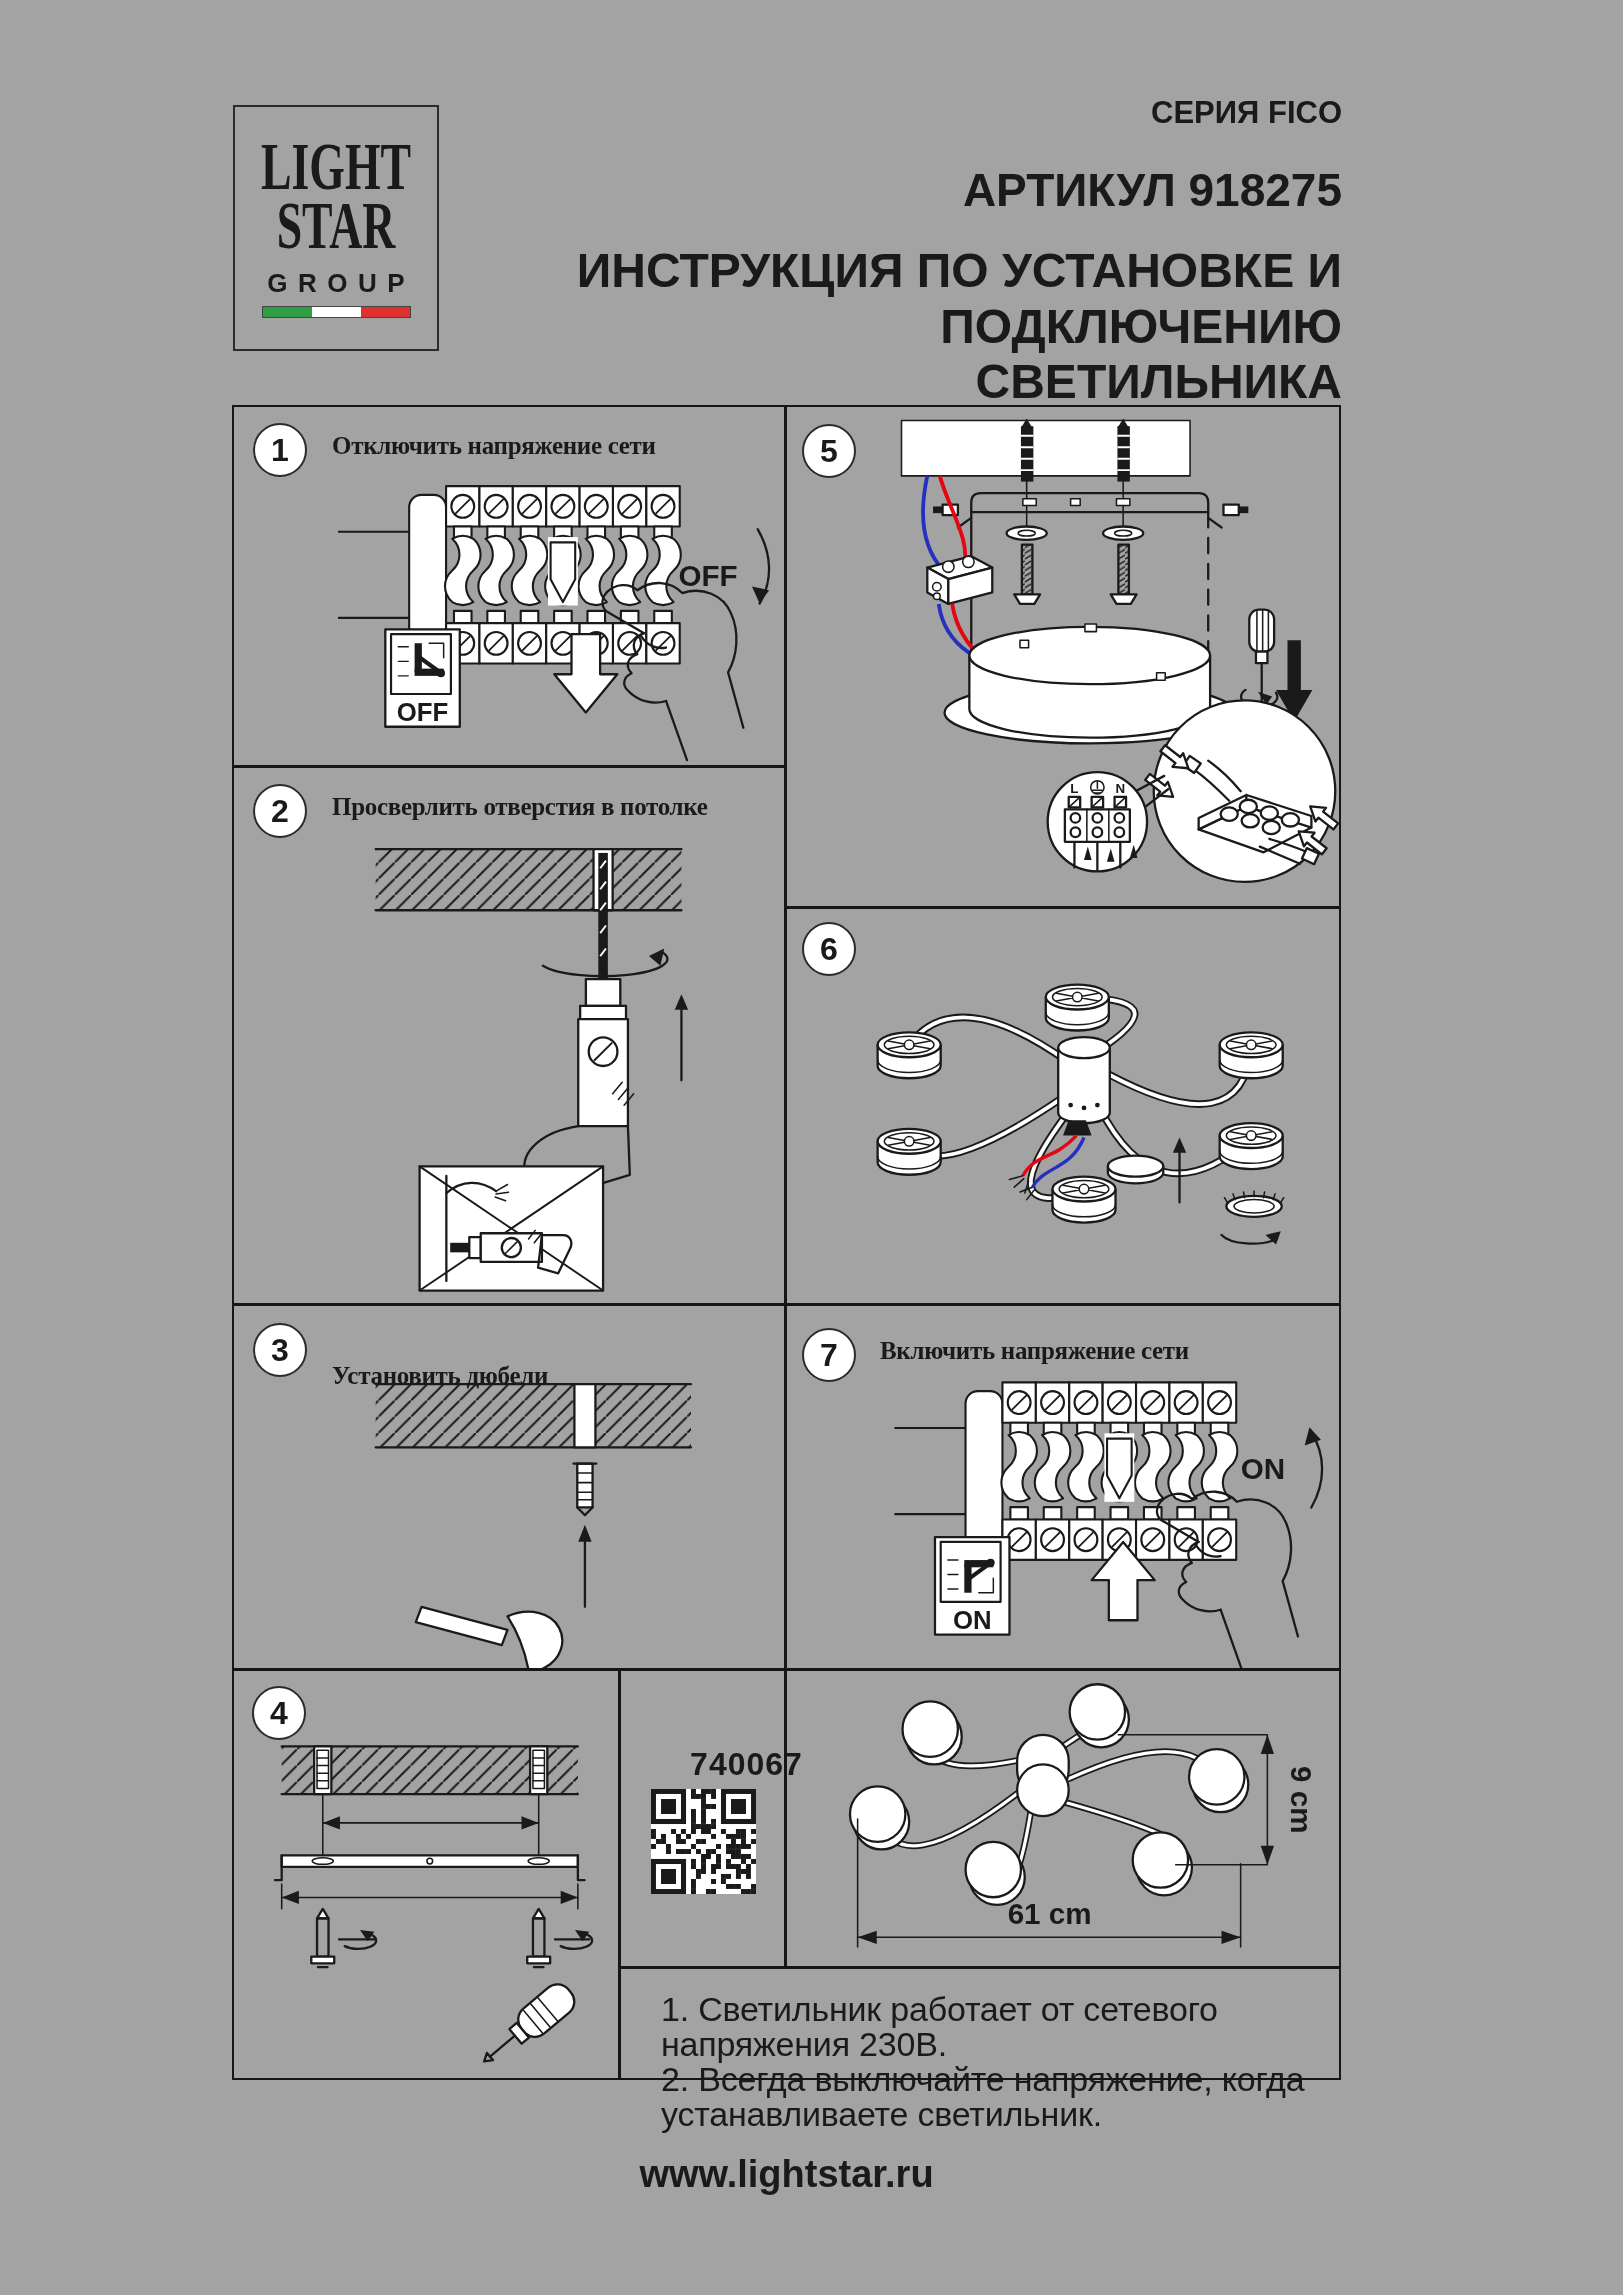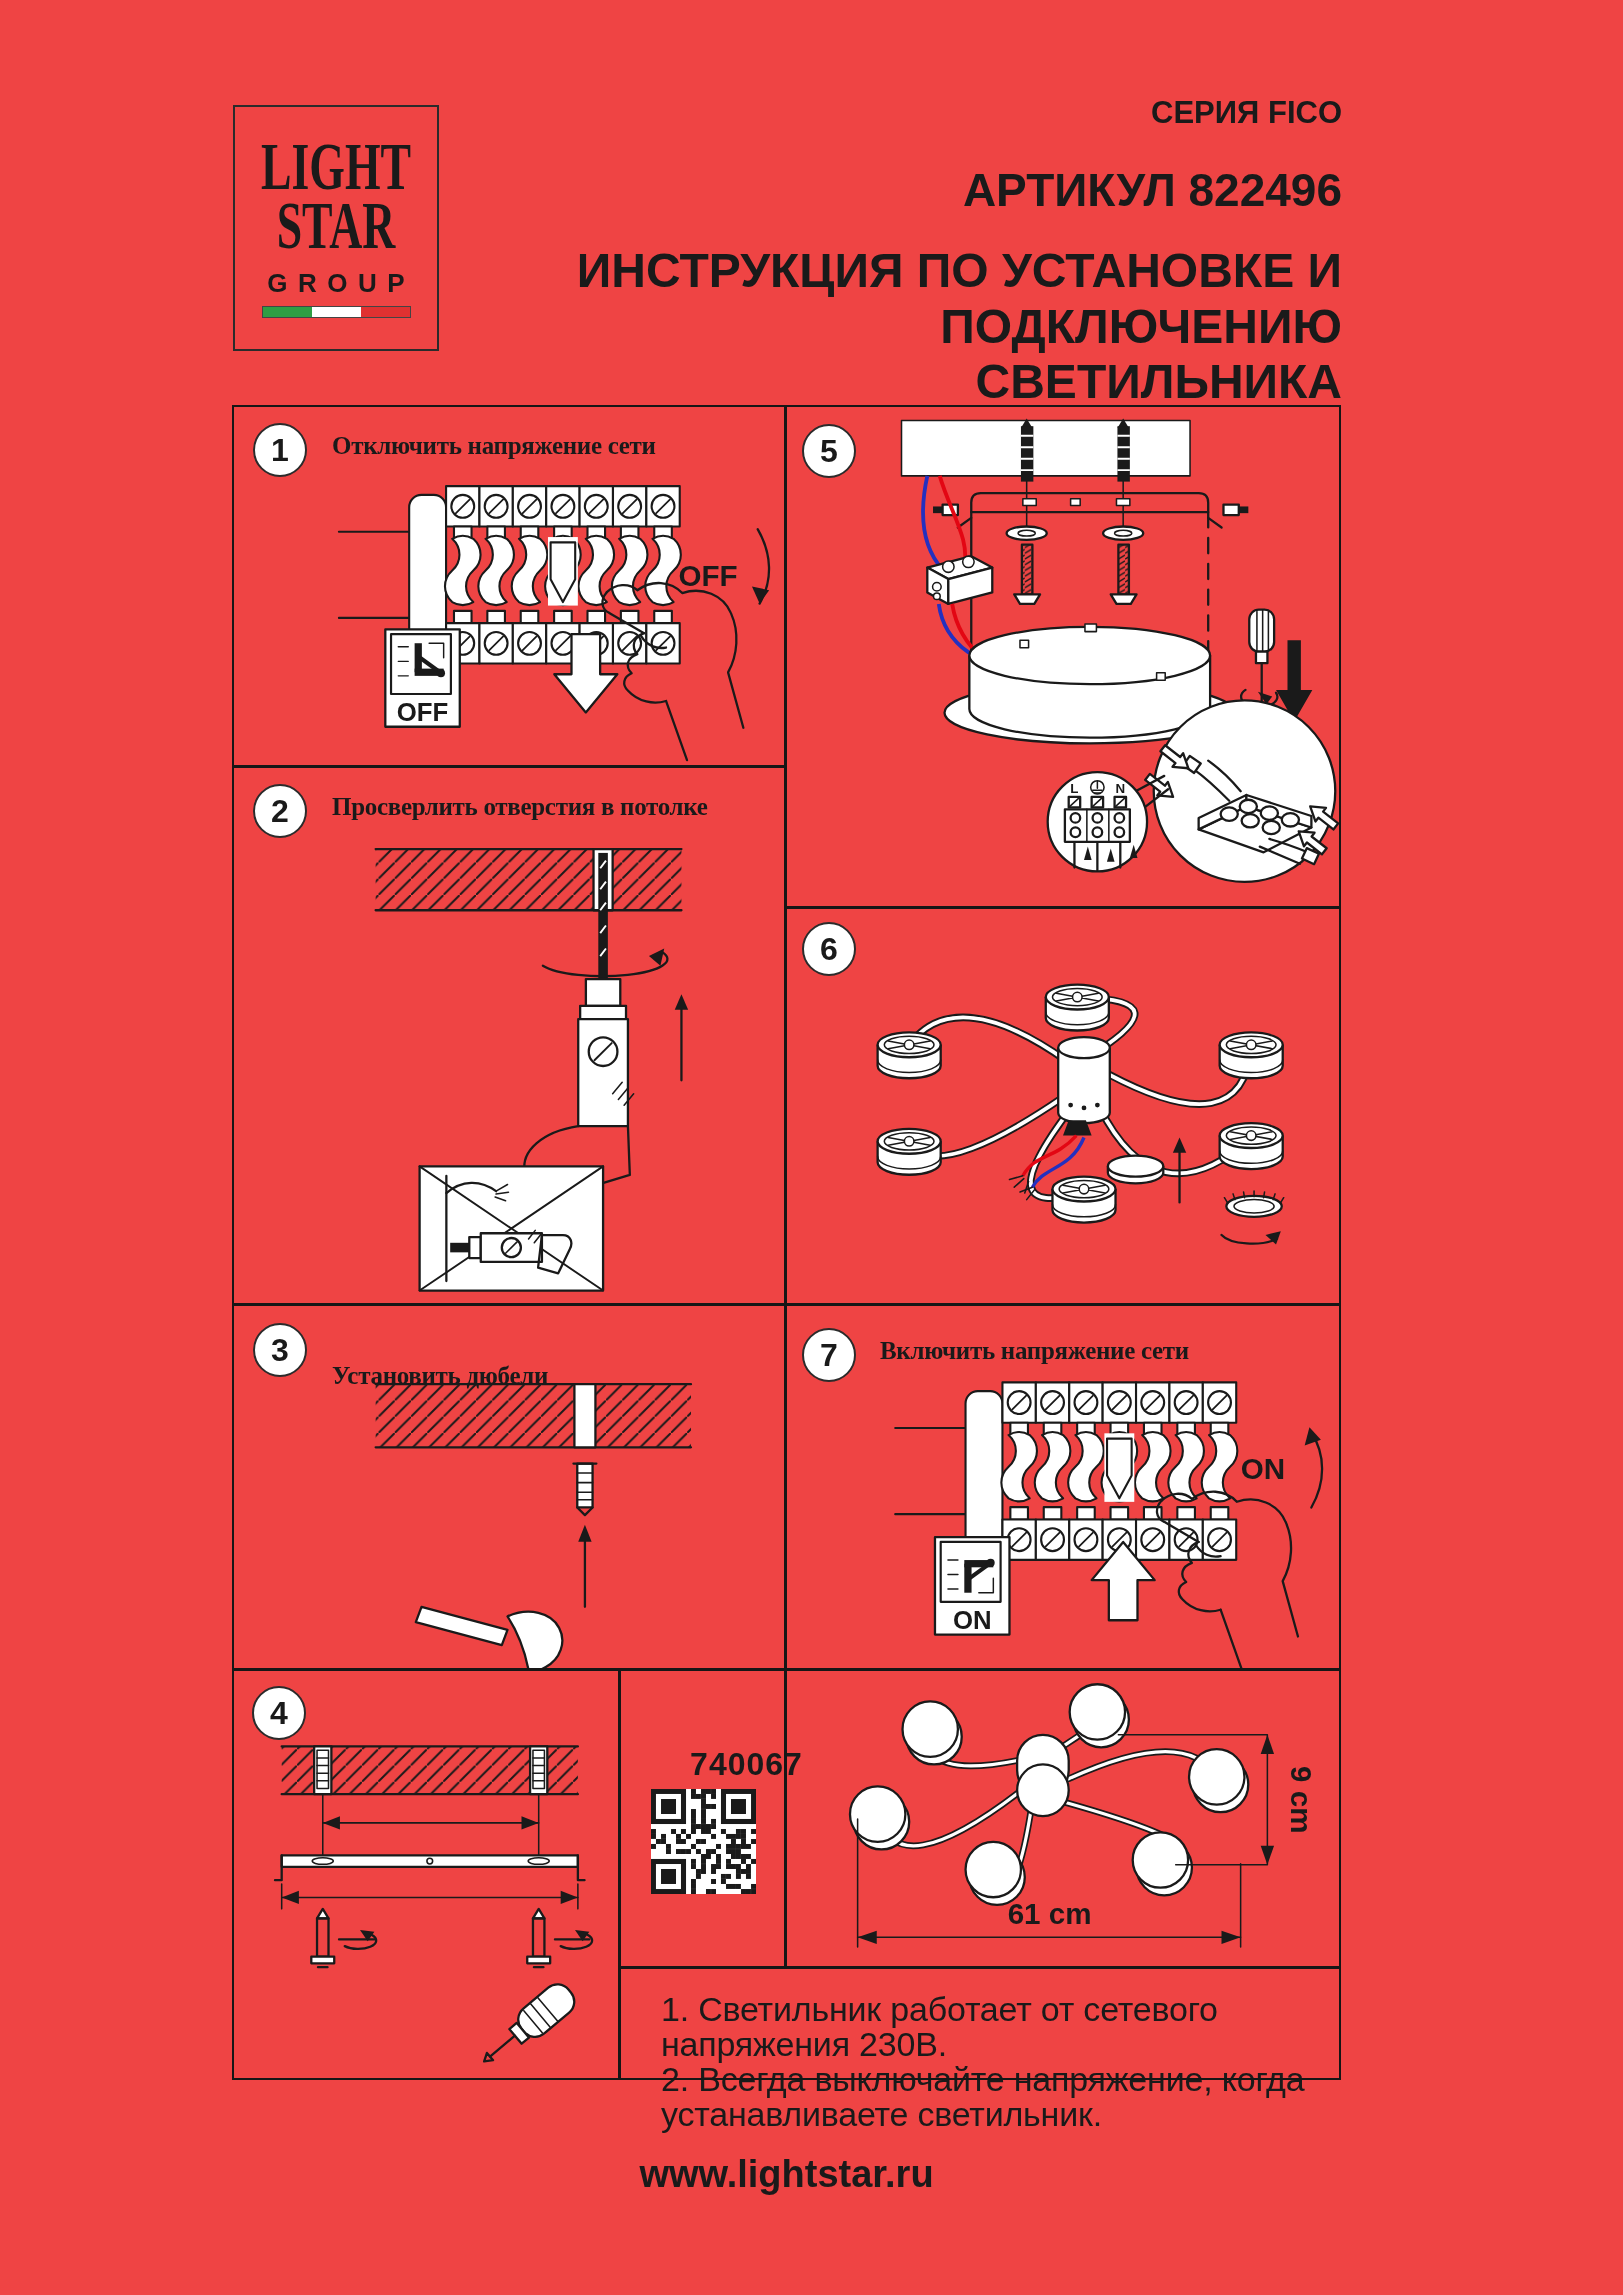--- a/index.html
+++ b/index.html
@@ -1,16 +1,16 @@
 <!DOCTYPE html>
 <html><head>
 <meta charset="utf-8">
 <style>
   html,body{margin:0;padding:0;background:#888;}
-  .page{position:relative;width:1623px;height:2295px;background:#ef4444;
+  .page{position:relative;width:1623px;height:2295px;background:#a3a3a3;
         font-family:"Liberation Sans",sans-serif;color:#1a1a1a;overflow:hidden;
         outline:1px solid #c9c9c9;}
   .abs{position:absolute;}
   
   .gline{position:absolute;background:#161616;}
   .outerbox{position:absolute;border:2.9px solid #161616;box-sizing:border-box;background:transparent;}
   
   .logobox{position:absolute;border:2.9px solid #2b2b2b;box-sizing:border-box;}
   .logoline{position:absolute;width:100%;text-align:center;font-family:"Liberation Serif",serif;
             font-weight:700;font-size:52px;transform:scale(.88,1.32);transform-origin:center;}
@@ -162,21 +162,21 @@
     <div class="logoline" style="top:88px;">STAR</div>
     <div class="logogroup" style="top:161px;left:0;">GROUP</div>
     <div class="flag" style="left:27px;top:199px;width:149px;height:11.5px;">
       <div style="width:50px;background:#2f9e44;"></div>
       <div style="width:50px;background:#ffffff;"></div>
       <div style="width:50px;background:#e03131;"></div>
     </div>
   </div>
 
   <div class="hright" style="left:574px;top:95px;width:768px;font-size:31px;">СЕРИЯ FICO</div>
-  <div class="hright" style="left:574px;top:163px;width:768px;font-size:46px;">АРТИКУЛ 822496</div>
+  <div class="hright" style="left:574px;top:163px;width:768px;font-size:46px;">АРТИКУЛ 918275</div>
   <div class="hright" style="left:574px;top:243px;width:768px;font-size:48px;">ИНСТРУКЦИЯ ПО УСТАНОВКЕ И</div>
   <div class="hright" style="left:574px;top:299px;width:768px;font-size:48px;">ПОДКЛЮЧЕНИЮ СВЕТИЛЬНИКА</div>
 
   <div class="stepnum" style="left:253px;top:423px;">
       <span>1</span>
     </div>
   <div class="steptitle" style="left:332px;top:432px;">Отключить напряжение сети</div>
 
   <div class="stepnum" style="left:253px;top:784px;">
       <span>2</span>

